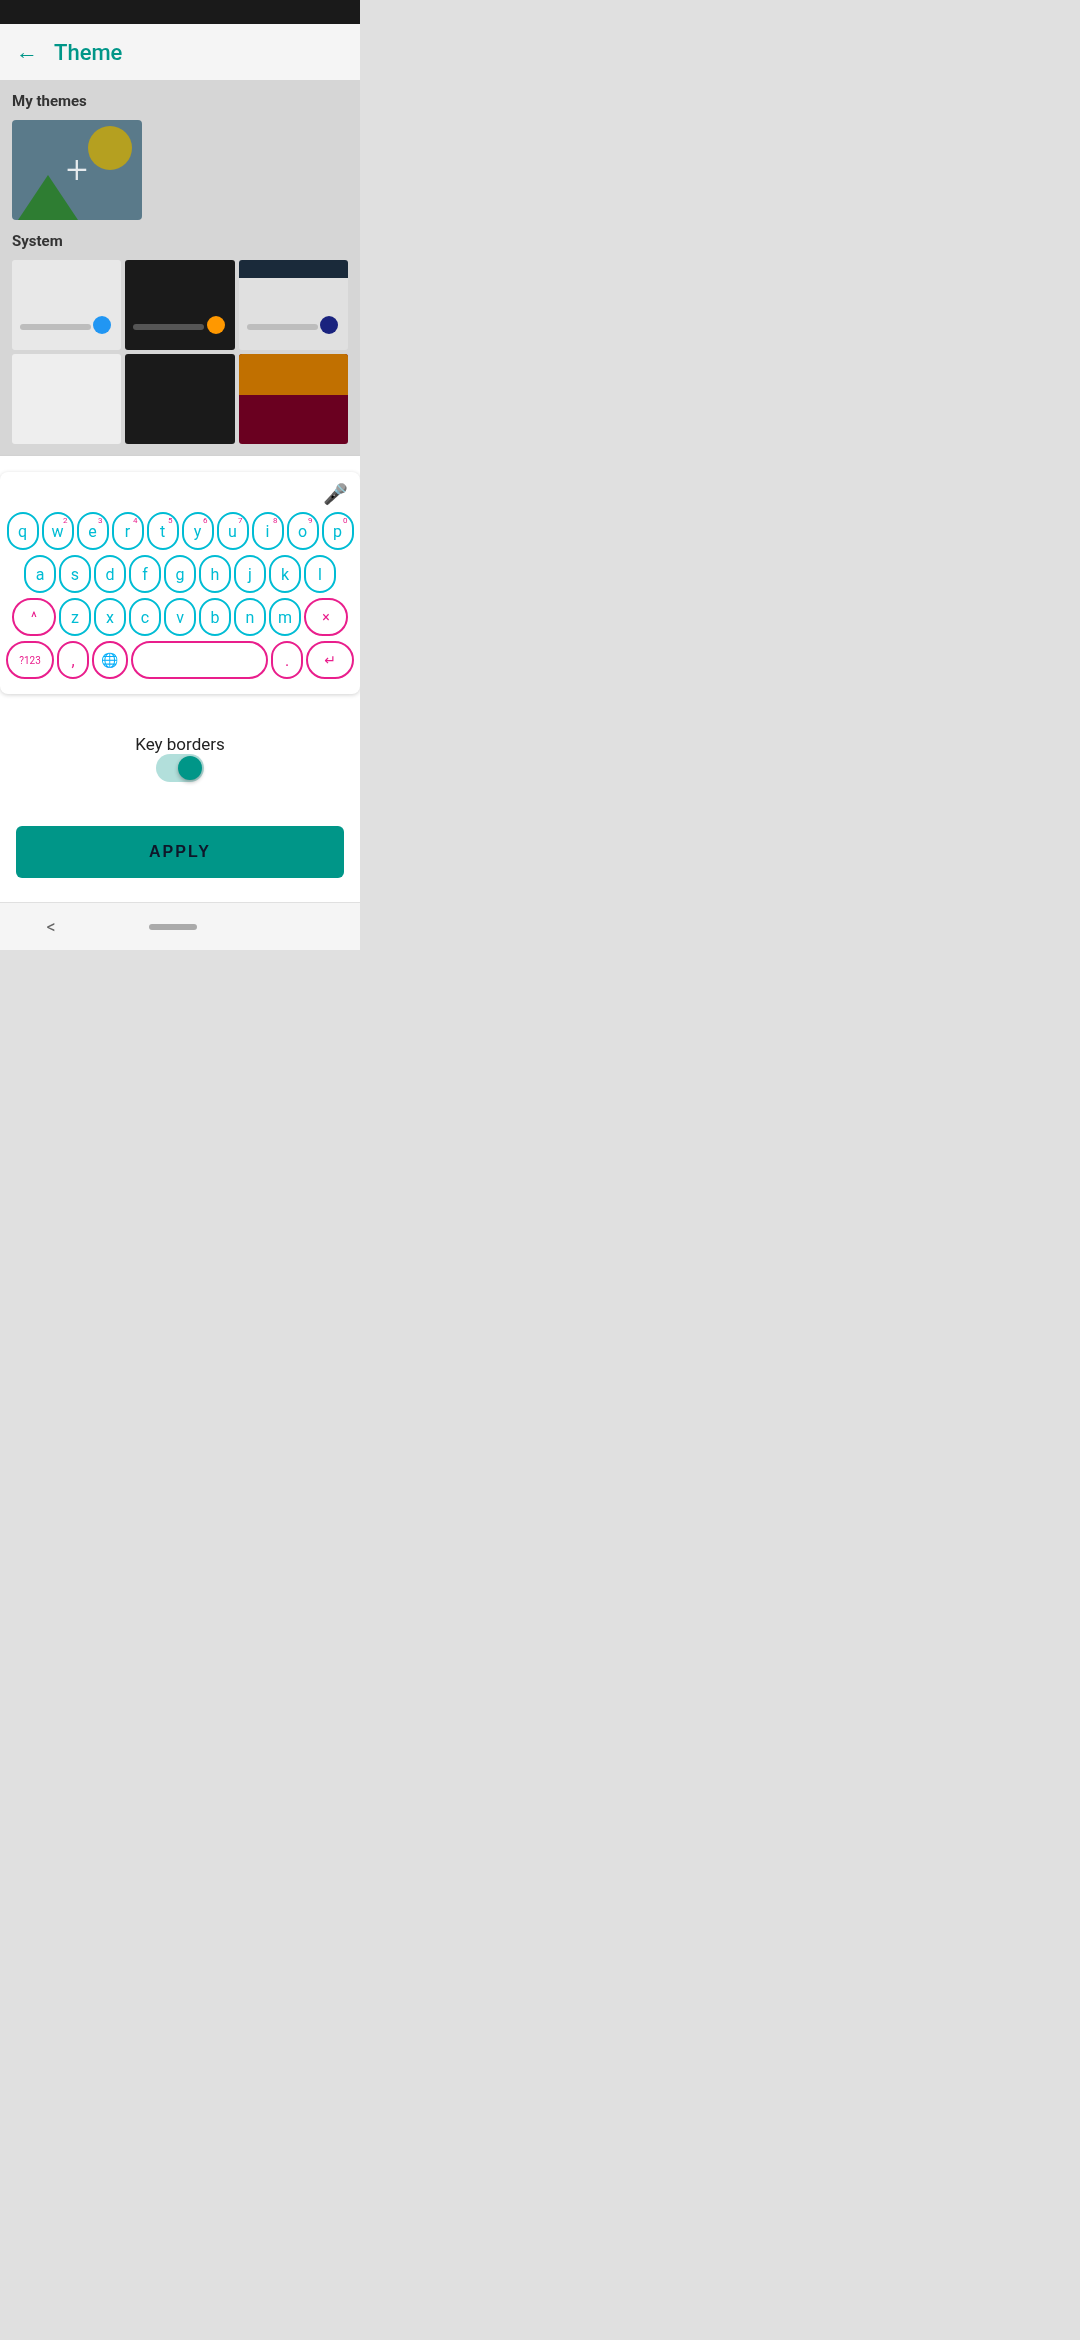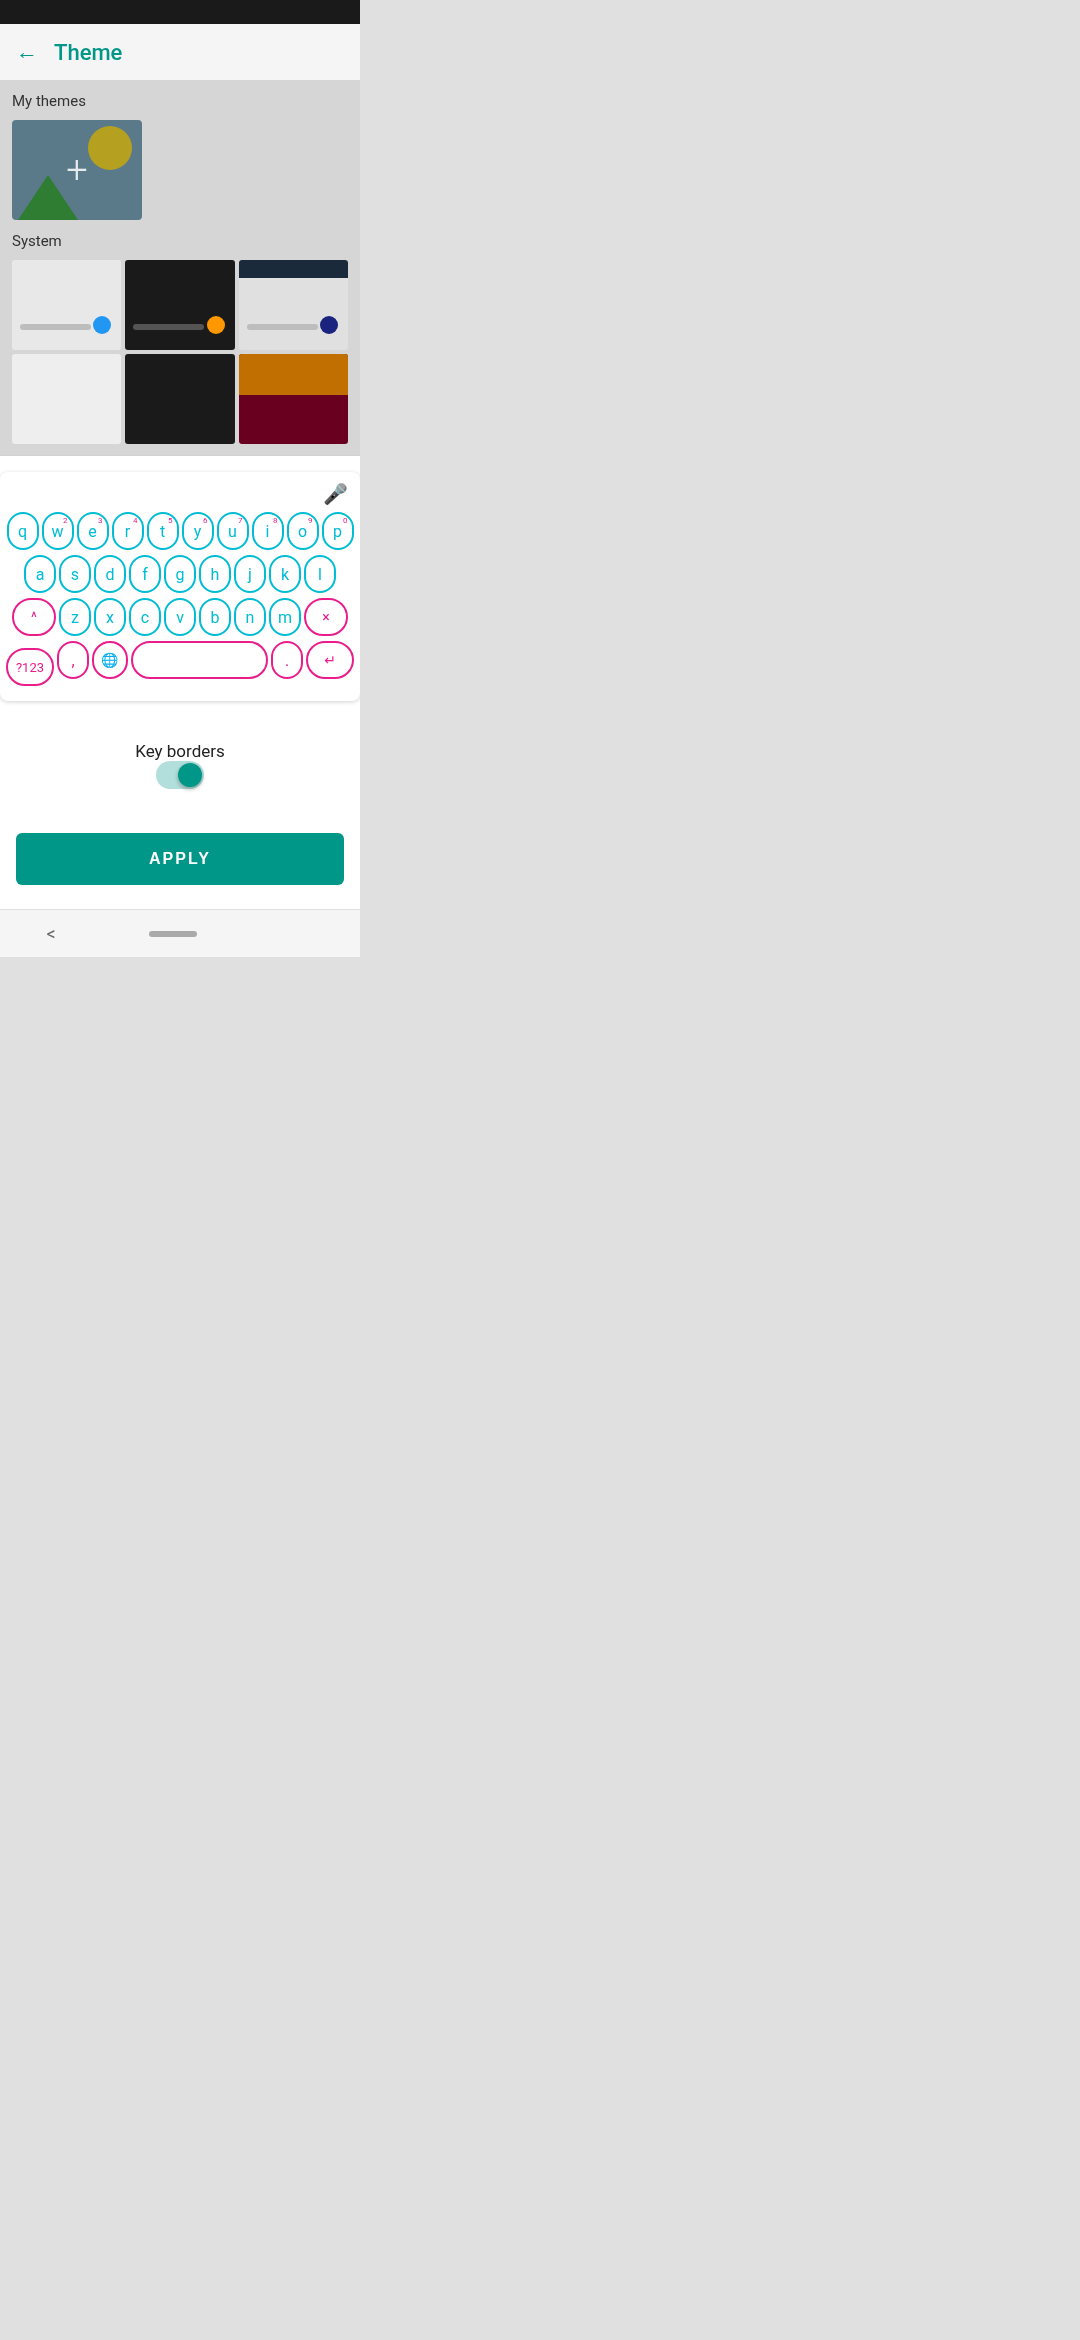--- a/index.html
+++ b/index.html
@@ -41,21 +41,21 @@
     
     .content {
       background: #d6d6d6;
       padding: 12px;
     }
 
     .section-label {
       font-size: 15px;
       color: #333;
       margin-bottom: 10px;
-      font-weight: 400;
+      font-weight: 700;
     }
 
     
     .my-themes {
       margin-bottom: 12px;
     }
     .add-theme-card {
       width: 130px;
       height: 100px;
       border-radius: 4px;
@@ -288,22 +288,21 @@
       font-size: 14px;
     }
 
     .key.backspace {
       width: 44px;
       font-size: 14px;
     }
 
     .key.num-switch {
       width: 48px;
-      font-size: 13px;
-      margin-top: 7px;
+      font-size: 10px;
     }
 
     .key.comma {
       width: 32px;
     }
 
     .key.globe {
       width: 36px;
       font-size: 14px;
     }
@@ -371,21 +370,21 @@
     .apply-button-container {
       padding: 20px 16px 24px;
       background: #fff;
     }
     .apply-button {
       width: 100%;
       height: 52px;
       background: #009688;
       border: none;
       border-radius: 6px;
-      color: #ffffff;
+      color: #0f172a;
       font-size: 16px;
       font-weight: 700;
       letter-spacing: 2px;
       cursor: pointer;
     }
 
     
     .nav-bar {
       height: 48px;
       background: #f5f5f5;

